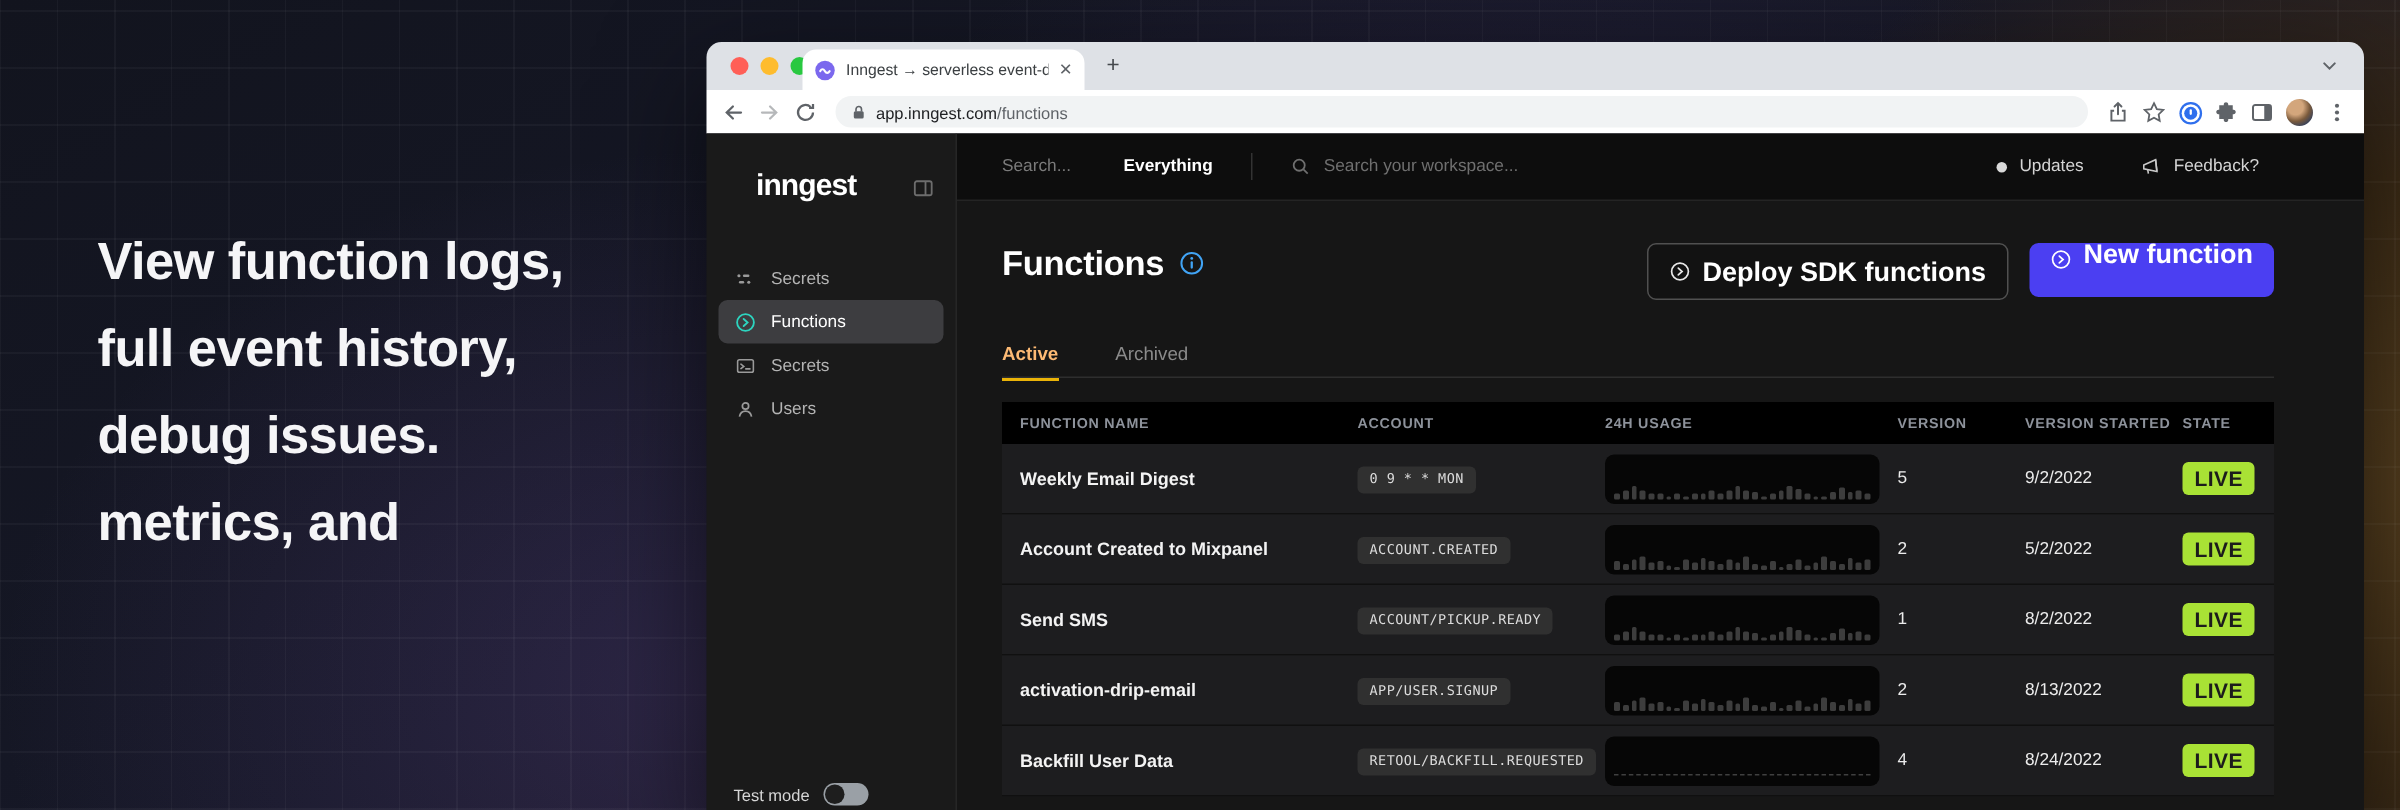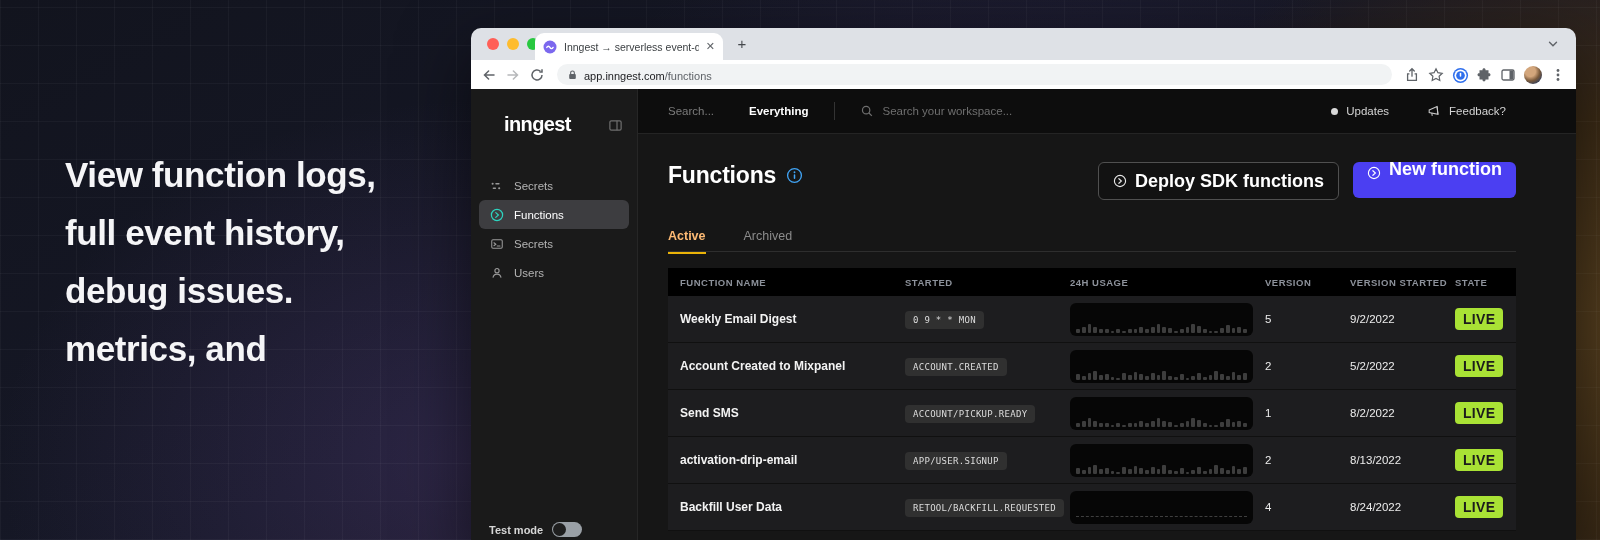--- a/index.html
+++ b/index.html
@@ -51,21 +51,21 @@
   .app { position:relative; flex:1; background:#161616; overflow:hidden; }
 
   .sidebar { position:absolute; left:0; top:0; bottom:0; width:167px; background:#1a1a1a; border-right:1px solid #262626; }
   .logo { position:absolute; left:33px; top:24px; color:#fff; font-size:20px; font-weight:800; letter-spacing:-0.6px; }
   .panel-toggle { position:absolute; right:14px; top:29px; }
   .side-nav { position:absolute; left:8px; right:8px; top:82px; }
   .side-item { height:29px; display:flex; align-items:center; gap:10px; padding:0 11px; border-radius:6px;
                color:#b4b4b4; font-size:11.5px; }
   .side-item.active { background:#3d3d40; color:#ffffff; }
   .side-item .ic { width:14px; height:14px; display:inline-flex; }
-  .testmode { position:absolute; left:18px; top:433px; display:flex; align-items:center; gap:9px;font-weight:bold; }
+  .testmode { position:absolute; left:18px; top:433px; display:flex; align-items:flex-end; gap:9px; }
   .testmode-label { font-size:11px; color:#d6d6d6; }
   .toggle { width:30px; height:15px; border-radius:8px; background:#9aa0a6; position:relative; }
   .toggle .knob { position:absolute; left:1px; top:1px; width:13px; height:13px; border-radius:50%; background:#1e1e1e; }
 
   .topnav { position:absolute; left:167px; right:0; top:0; height:45px; background:#0d0d0d;
             border-bottom:1px solid #242424; display:flex; align-items:center; padding:0 70px 0 30px; }
   .tn-search { font-size:11.5px; color:#7b7b7b; }
   .tn-scope { font-size:11.5px; color:#fff; font-weight:600; margin-left:35px; }
   .tn-divider { width:1px; height:18px; background:#333; margin:0 26px; }
   .tn-ws-ph { font-size:11.5px; color:#6f6f6f; margin-left:9px; }
@@ -335,21 +335,21 @@
 
         <div class="tabs">
             <span class="tab-link active">Active</span>
             <span class="tab-link inactive">Archived</span>
           </div>
         <div class="tabs-rule"></div>
 
         <div class="table">
           <div class="trow thead">
               <span class="th">FUNCTION NAME</span>
-              <span class="th">STARTED</span>
+              <span class="th">ACCOUNT</span>
               <span class="th">24H USAGE</span>
               <span class="th">VERSION</span>
               <span class="th">VERSION STARTED</span>
               <span class="th">STATE</span>
             </div>
           <div class="tbody">
               <div class="trow">
                 <span class="cell-name">Weekly Email Digest</span>
                 <span><span class="trigger-badge">0 9 * * MON</span></span>
                 <span>

